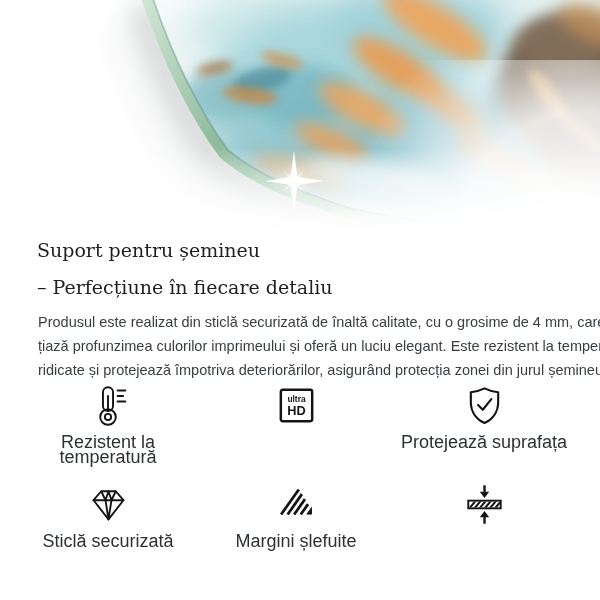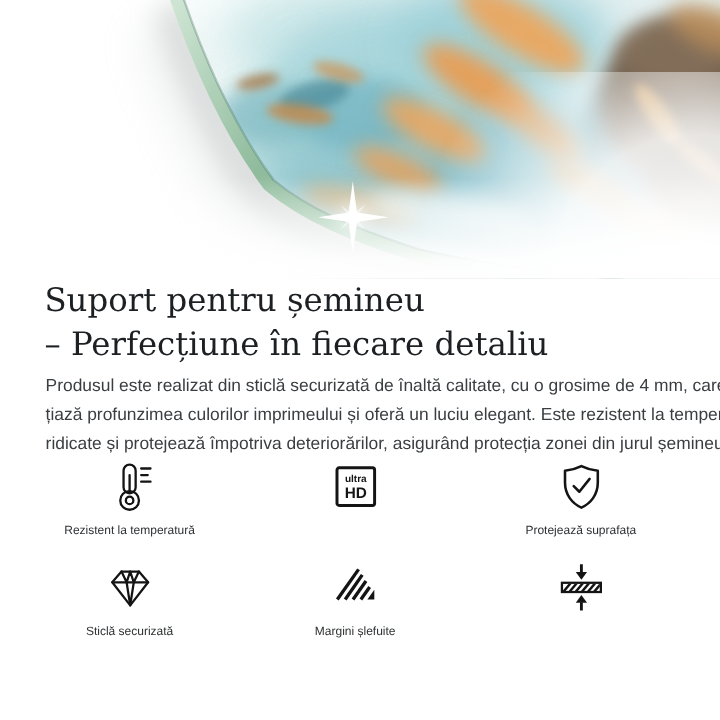--- a/index.html
+++ b/index.html
@@ -9,21 +9,21 @@
     overflow:hidden;
     background:#ffffff;
     font-family:"Liberation Sans", sans-serif;
     color:#3a3e41;
   }
   .hero{display:block;width:600px;height:232px;}
   h1.title{
     margin:0 20px 0 37px;
     font-family:"DejaVu Serif", serif;
     font-weight:400;
-    font-size:27px;
+    font-size:19px;
     line-height:37px;
     color:#1d2023;
     letter-spacing:0;
   }
   .title span{display:block;}
   .desc{
     margin:4px 24px 0 38px;
     font-size:14.5px;
     line-height:24px;
     color:#3a3e41;
@@ -37,21 +37,21 @@
   }
   .feature{
     display:flex;flex-direction:column;align-items:center;
     text-align:center;
   }
   .icon-box{
     height:47px;display:flex;align-items:center;justify-content:flex-end;
   }
   .feature-label{
     margin-top:6px;
-    font-size:10px;
+    font-size:18px;
     line-height:15px;
     color:#2e3133;
   }
   .ic{display:block;}
 </style>
 </head>
 <body>
 
 <div class="page">
 

